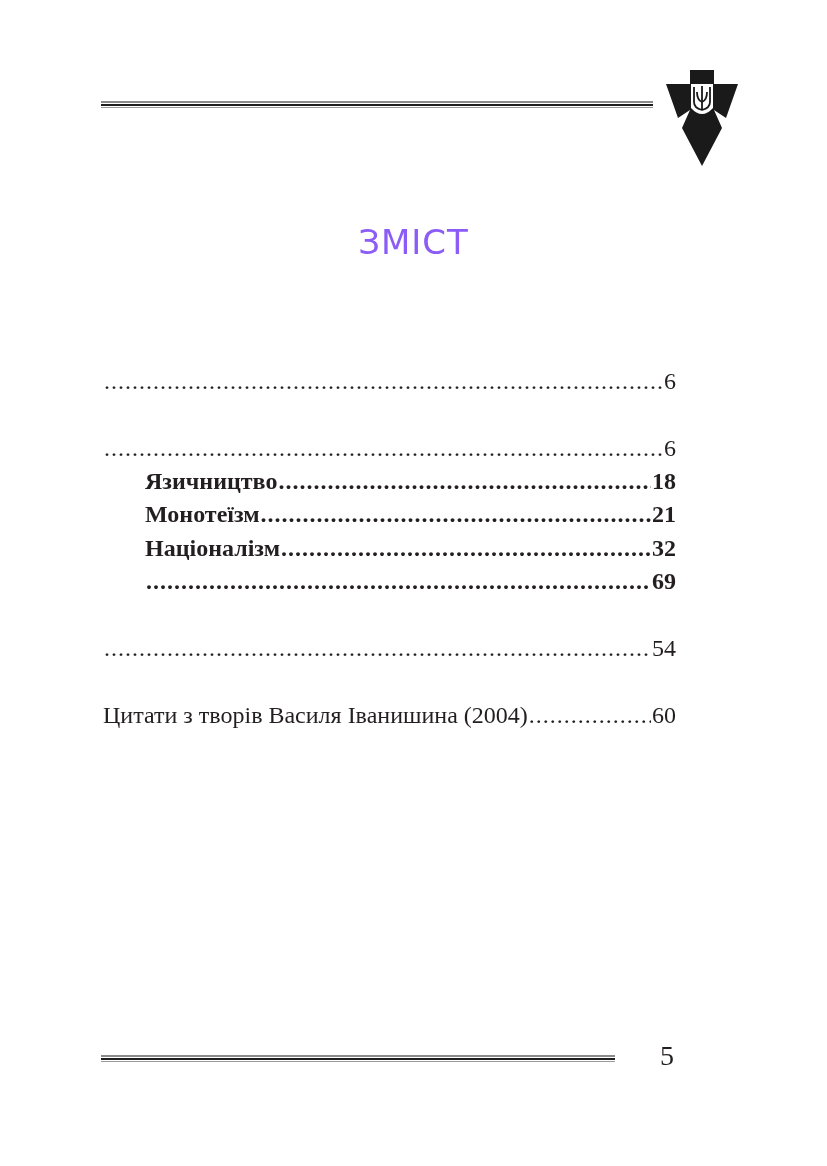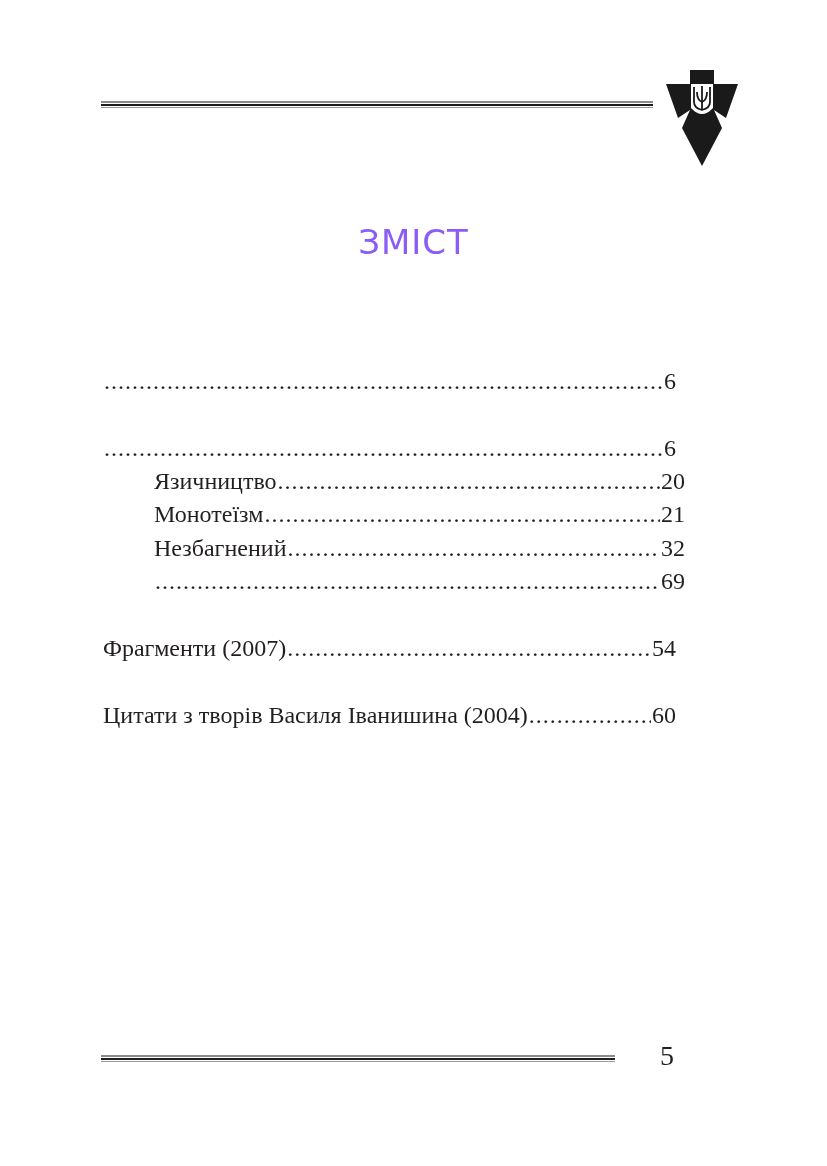--- a/index.html
+++ b/index.html
@@ -15,21 +15,21 @@
   #bottom-rule { left: 101px; top: 1055px; width: 514px; }
 
   #emblem { position: absolute; left: 666px; top: 70px; width: 72px; height: 96px; }
 
   #title { position: absolute; left: 0; width: 827px; top: 222px; text-align: center;
            font-family: "DejaVu Sans", sans-serif; font-weight: normal; font-size: 34px;
            letter-spacing: 1px; color: #8b5cf6; }
 
   .toc-row { position: absolute; left: 103px; width: 573px; display: flex; align-items: baseline;
              font-size: 24px; line-height: 30px; white-space: nowrap; }
-  .toc-row.indent { left: 154px; width: 531px; }
+  .toc-row.indent { left: 145px; width: 531px; font-weight: bold; }
   .toc-row.italic .toc-label { font-style: italic; }
   .toc-label { flex: 0 0 auto; }
   .toc-dots { flex: 1 1 auto; overflow: hidden; margin: 0 1px; letter-spacing: 1px; }
   .toc-dots::after { content: "................................................................................................................................................"; }
   .toc-page { flex: 0 0 auto; }
 
   #page-number { position: absolute; left: 660px; top: 1040px; font-size: 28px; }
 </style>
 </head>
 <body>
@@ -62,42 +62,41 @@
   </div>
 
   <div class="toc-row" style="top:433px">
     <span class="toc-dots"></span>
     <span class="toc-page">6</span>
   </div>
 
   <div class="toc-row indent" style="top:466px">
     <span class="toc-label">Язичництво</span>
     <span class="toc-dots"></span>
-    <span class="toc-page">20</span>
+    <span class="toc-page">18</span>
   </div>
 
   <div class="toc-row indent" style="top:499px">
     <span class="toc-label">Монотеїзм</span>
     <span class="toc-dots"></span>
     <span class="toc-page">21</span>
   </div>
 
   <div class="toc-row indent" style="top:533px">
-    <span class="toc-label">Незбагнений</span>
+    <span class="toc-label">Націоналізм</span>
     <span class="toc-dots"></span>
     <span class="toc-page">32</span>
   </div>
 
   <div class="toc-row indent" style="top:566px">
     <span class="toc-dots"></span>
     <span class="toc-page">69</span>
   </div>
 
   <div class="toc-row" style="top:633px">
-    <span class="toc-label">Фрагменти (2007)</span>
     <span class="toc-dots"></span>
     <span class="toc-page">54</span>
   </div>
 
   <div class="toc-row" style="top:700px">
     <span class="toc-label">Цитати з творів Василя Іванишина (2004)</span>
     <span class="toc-dots"></span>
     <span class="toc-page">60</span>
   </div>
 </div>

